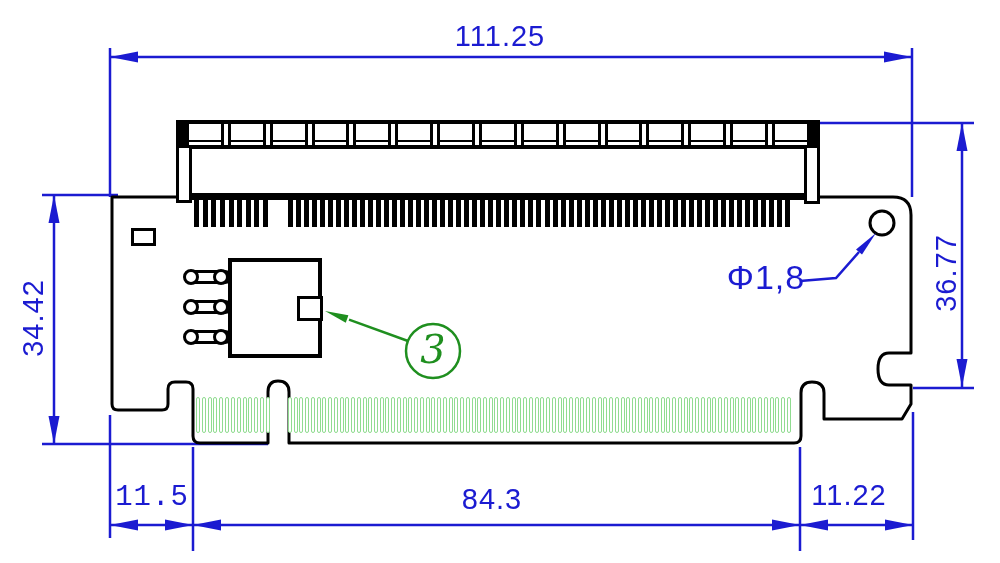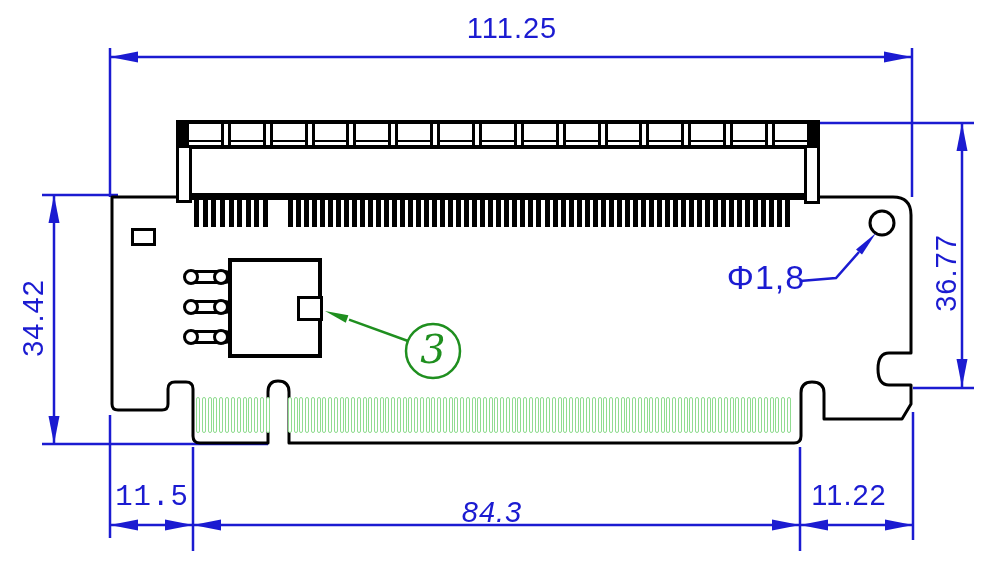--- a/index.html
+++ b/index.html
@@ -384,22 +384,22 @@
   <div class="overlay conn-pin-bar" style="position:absolute;left:186px;top:330px;"></div>
   <div class="overlay conn-pin-circle" style="position:absolute;left:183px;top:269px;"></div>
   <div class="overlay conn-pin-circle" style="position:absolute;left:213px;top:269px;"></div>
   <div class="overlay conn-pin-circle" style="position:absolute;left:183px;top:299px;"></div>
   <div class="overlay conn-pin-circle" style="position:absolute;left:213px;top:299px;"></div>
   <div class="overlay conn-pin-circle" style="position:absolute;left:183px;top:329px;"></div>
   <div class="overlay conn-pin-circle" style="position:absolute;left:213px;top:329px;"></div>
   <div class="overlay conn-body"></div>
   <div class="overlay conn-notch"></div>
 
-  <div class="dim-label" style="left:500px;top:28px;margin-left:12px;">111.25</div>
+  <div class="dim-label" style="left:500px;top:36px;">111.25</div>
   <div class="dim-label rot" style="left:33px;top:318px;">34.42</div>
   <div class="dim-label rot" style="left:946px;top:273px;">36.77</div>
   <div class="dim-label" style="left:152px;top:497px;font-family:Liberation Mono, monospace;">11.5</div>
-  <div class="dim-label" style="left:492px;top:512px;font-style:italic;">84.3</div>
+  <div class="dim-label" style="left:492px;top:499px;">84.3</div>
   <div class="dim-label" style="left:849px;top:495px;">11.22</div>
   <div class="dim-label dia-label" style="left:766px;top:277px;">Φ1,8</div>
   <div class="callout-label" style="left:433px;top:351px;">3</div>
 
 </div>
 
 </body></html>

